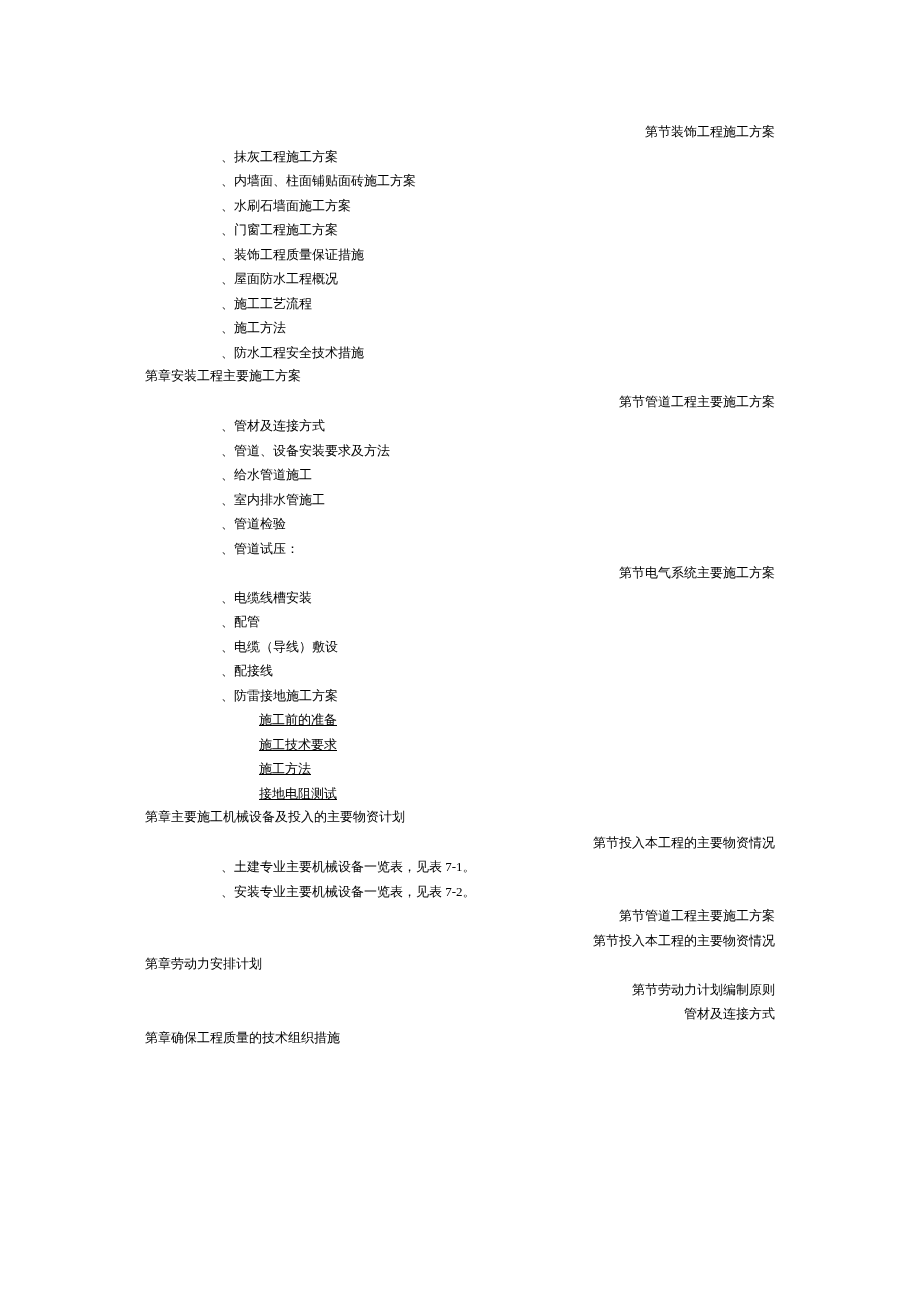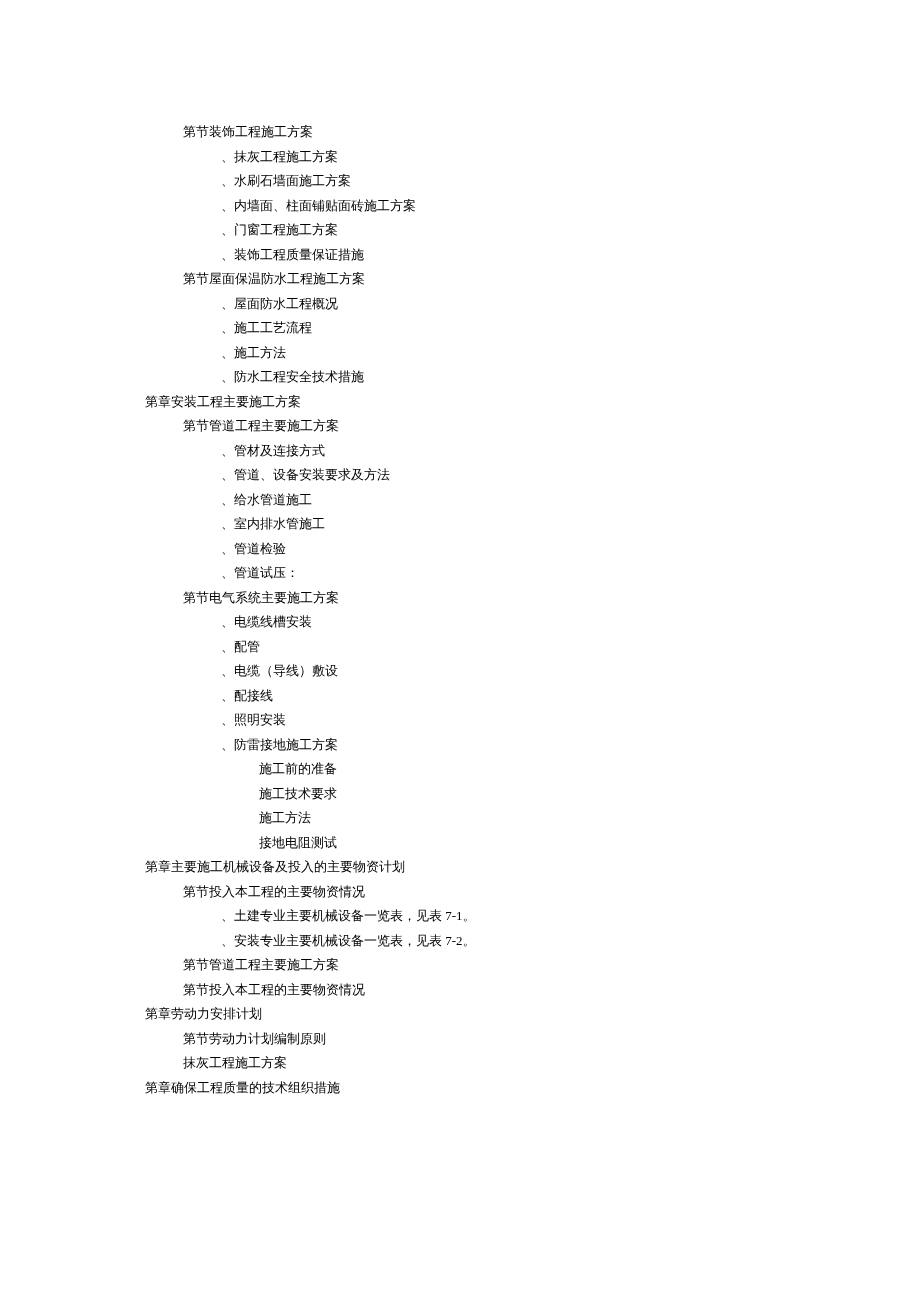--- a/index.html
+++ b/index.html
@@ -8,63 +8,61 @@
       background: #ffffff;
       font-family: "SimSun", "宋体", serif;
       width: 920px;
     }
     .page {
       padding: 120px 145px 60px 145px;
       font-size: 13px;
       line-height: 24.5px;
       color: #000000;
     }
-    .l1 { padding-left: 0px; }
-    .l2 { padding-left: 38px; }
+    .l1 { padding-left: 0px; font-family: Liberation Mono, monospace; }
+    .l2 { padding-left: 38px; text-align: right; }
     .l3 { padding-left: 76px; }
-    .l4 { padding-left: 114px; }
+    .l4 { padding-left: 114px; text-decoration: underline; }
     .line { white-space: nowrap; }
   </style>
 </head>
 <body>
 
 <div class="page" id="toc-container">
     <div class="line l2">第节装饰工程施工方案</div>
     <div class="line l3">、抹灰工程施工方案</div>
+    <div class="line l3">、内墙面、柱面铺贴面砖施工方案</div>
     <div class="line l3">、水刷石墙面施工方案</div>
-    <div class="line l3">、内墙面、柱面铺贴面砖施工方案</div>
     <div class="line l3">、门窗工程施工方案</div>
     <div class="line l3">、装饰工程质量保证措施</div>
-    <div class="line l2">第节屋面保温防水工程施工方案</div>
     <div class="line l3">、屋面防水工程概况</div>
     <div class="line l3">、施工工艺流程</div>
     <div class="line l3">、施工方法</div>
     <div class="line l3">、防水工程安全技术措施</div>
     <div class="line l1">第章安装工程主要施工方案</div>
     <div class="line l2">第节管道工程主要施工方案</div>
     <div class="line l3">、管材及连接方式</div>
     <div class="line l3">、管道、设备安装要求及方法</div>
     <div class="line l3">、给水管道施工</div>
     <div class="line l3">、室内排水管施工</div>
     <div class="line l3">、管道检验</div>
     <div class="line l3">、管道试压：</div>
     <div class="line l2">第节电气系统主要施工方案</div>
     <div class="line l3">、电缆线槽安装</div>
     <div class="line l3">、配管</div>
     <div class="line l3">、电缆（导线）敷设</div>
     <div class="line l3">、配接线</div>
-    <div class="line l3">、照明安装</div>
     <div class="line l3">、防雷接地施工方案</div>
     <div class="line l4">施工前的准备</div>
     <div class="line l4">施工技术要求</div>
     <div class="line l4">施工方法</div>
     <div class="line l4">接地电阻测试</div>
     <div class="line l1">第章主要施工机械设备及投入的主要物资计划</div>
     <div class="line l2">第节投入本工程的主要物资情况</div>
     <div class="line l3">、土建专业主要机械设备一览表，见表 7-1。</div>
     <div class="line l3">、安装专业主要机械设备一览表，见表 7-2。</div>
     <div class="line l2">第节管道工程主要施工方案</div>
     <div class="line l2">第节投入本工程的主要物资情况</div>
     <div class="line l1">第章劳动力安排计划</div>
     <div class="line l2">第节劳动力计划编制原则</div>
-    <div class="line l2">抹灰工程施工方案</div>
+    <div class="line l2">管材及连接方式</div>
     <div class="line l1">第章确保工程质量的技术组织措施</div>
   </div>
 
 </body></html>

